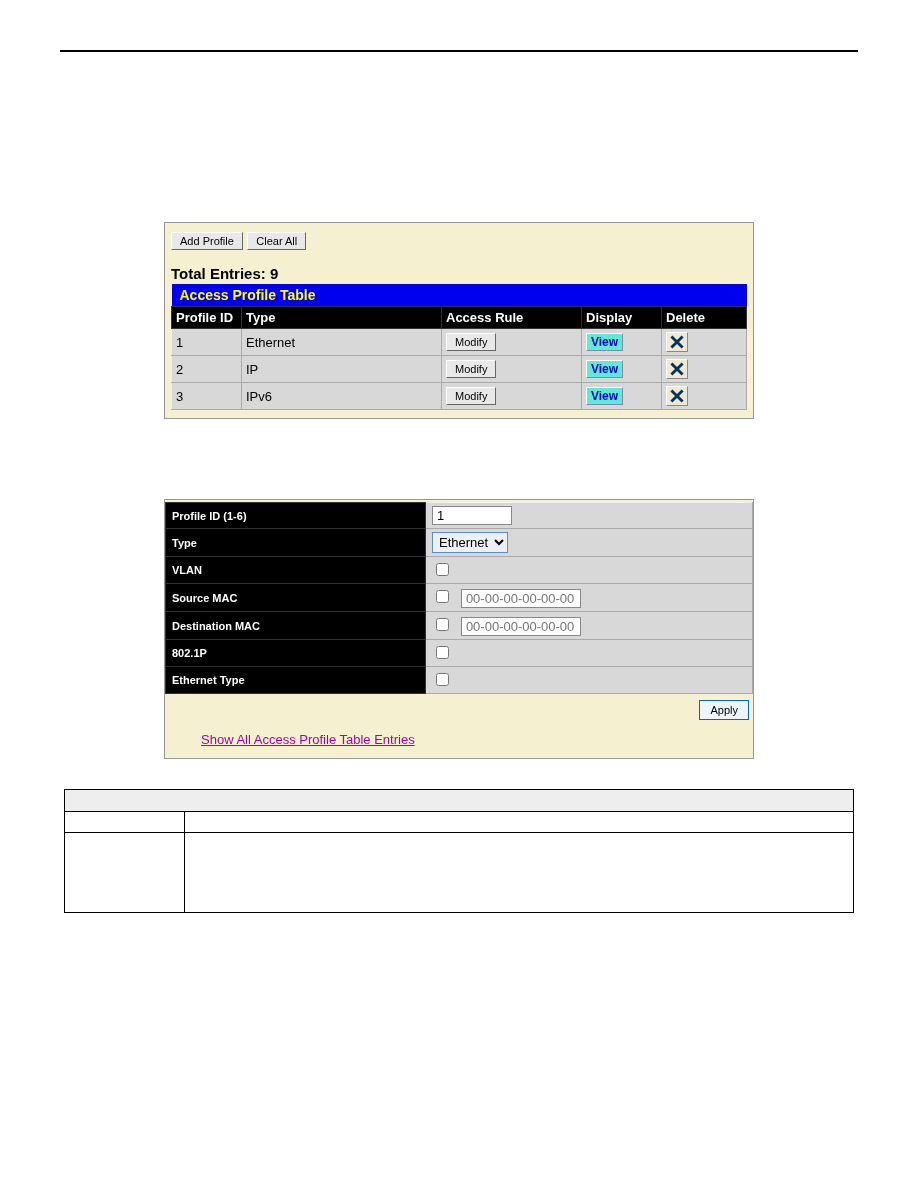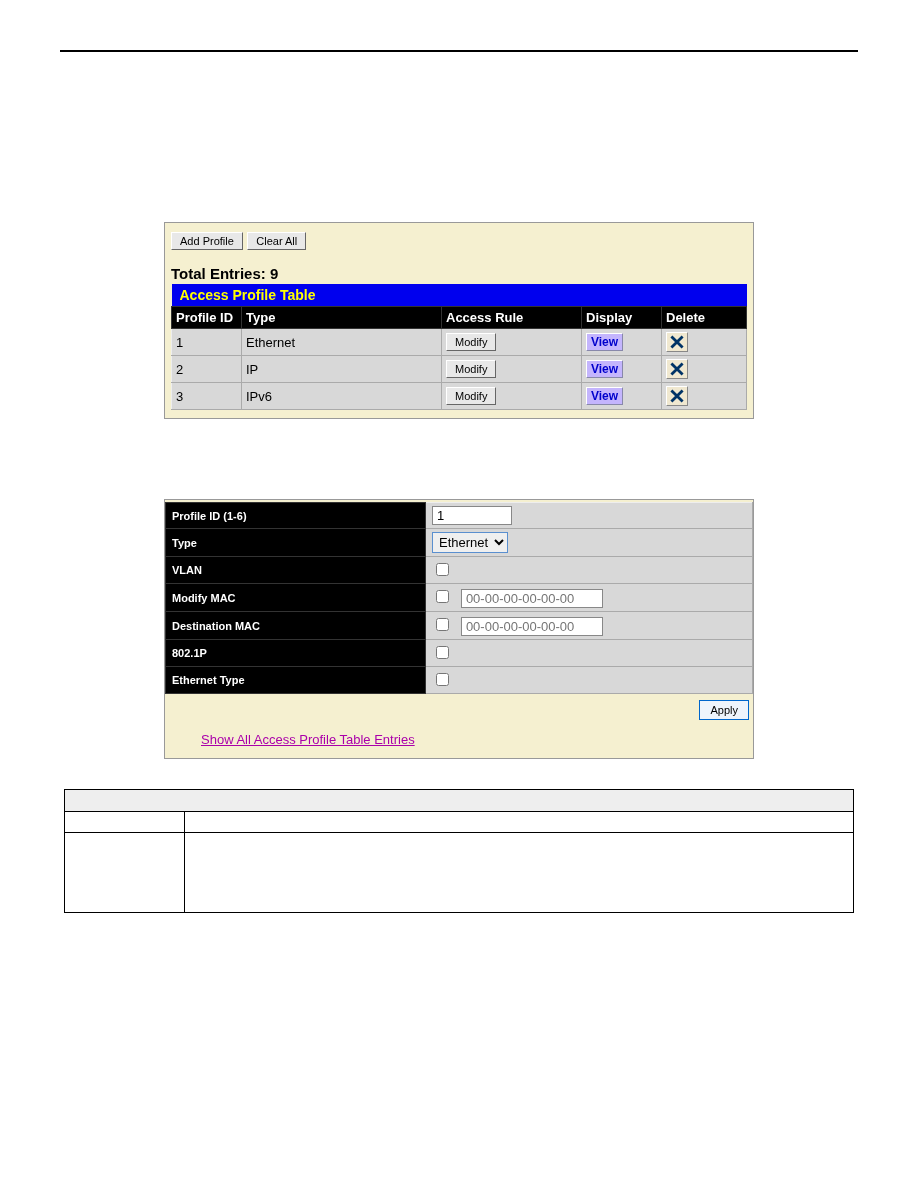--- a/index.html
+++ b/index.html
@@ -71,21 +71,21 @@
   .tbl-cell {
     background: #d8d8d8;
     font-size: 13px;
     padding: 3px 4px;
     border-top: 1px solid #eee;
     border-left: 1px solid #eee;
     border-right: 1px solid #aaa;
     border-bottom: 1px solid #aaa;
   }
   .view-btn {
-    background: #c4b5fd;
+    background: #5eead4;
     border: 1px solid #88a;
     border-top-color: #fff;
     border-left-color: #fff;
     padding: 1px 4px;
     font-size: 12px;
     color: #0000cc;
     font-weight: bold;
     cursor: pointer;
   }
   .x-btn {
@@ -118,21 +118,21 @@
     border-left: 1px solid #eee;
     border-right: 1px solid #aaa;
     border-bottom: 1px solid #aaa;
   }
   .text-input {
     font-size: 13px;
     padding: 1px 4px;
     border: 1px solid #888;
     width: 80px;
   }
-  .text-input.mac { width: 142px; color: #999; }
+  .text-input.mac { width: 120px; color: #999; }
   .select-input {
     font-size: 13px;
     border: 1px solid #5a8fcf;
     padding: 1px 2px;
   }
   .link-show {
     color: #aa00aa;
     text-decoration: underline;
     font-size: 13px;
     cursor: pointer;
@@ -222,21 +222,21 @@
       </tr>
       <tr>
         <td class="cfg-label">Type</td>
         <td class="cfg-input"><select class="select-input"><option>Ethernet</option></select></td>
       </tr>
       <tr>
         <td class="cfg-label">VLAN</td>
         <td class="cfg-input"><input type="checkbox" style=""></td>
       </tr>
       <tr>
-        <td class="cfg-label">Modify MAC</td>
+        <td class="cfg-label">Source MAC</td>
         <td class="cfg-input">
           <input type="checkbox" style="">
           &nbsp;<input class="text-input mac" placeholder="00-00-00-00-00-00" style="">
         </td>
       </tr>
       <tr>
         <td class="cfg-label">Destination MAC</td>
         <td class="cfg-input">
           <input type="checkbox" style="">
           &nbsp;<input class="text-input mac" placeholder="00-00-00-00-00-00" style="">

